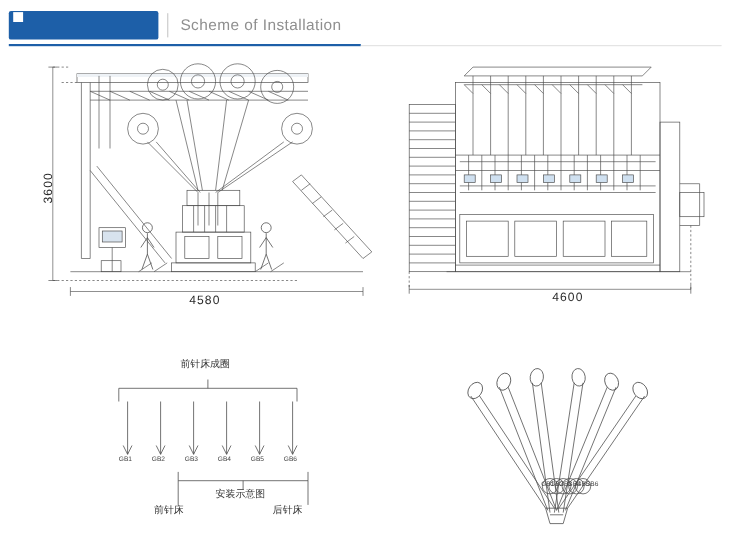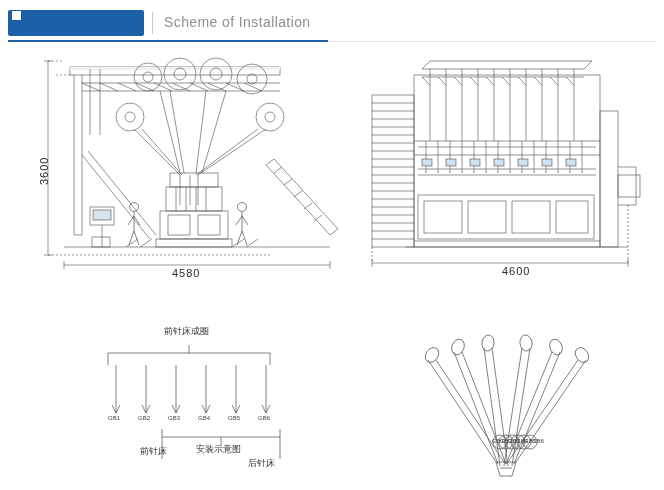--- a/index.html
+++ b/index.html
@@ -295,21 +295,21 @@
         <line x1="62" y1="112" x2="180" y2="112"></line>
         <line x1="62" y1="104" x2="62" y2="112"></line>
         <line x1="180" y1="104" x2="180" y2="112"></line>
         <line x1="121" y1="112" x2="121" y2="120"></line>
         <line x1="62" y1="112" x2="62" y2="134"></line>
         <line x1="180" y1="112" x2="180" y2="134"></line>
       </g>
     </svg>
     <div class="lbl" style="left:64px; top:0px;">前针床成圈</div>
     <div class="lbl" style="left:96px; top:118px;">安装示意图</div>
-    <div class="lbl" style="left:40px; top:120px;">前针床</div>
+    <div class="lbl" style="left:40px; top:132px;">前针床</div>
     <div class="lbl" style="left:148px; top:132px;">后针床</div>
 
     <div class="gnum" style="left:8px; top:90px;">GB1</div>
     <div class="gnum" style="left:38px; top:90px;">GB2</div>
     <div class="gnum" style="left:68px; top:90px;">GB3</div>
     <div class="gnum" style="left:98px; top:90px;">GB4</div>
     <div class="gnum" style="left:128px; top:90px;">GB5</div>
     <div class="gnum" style="left:158px; top:90px;">GB6</div>
   </div>
 

